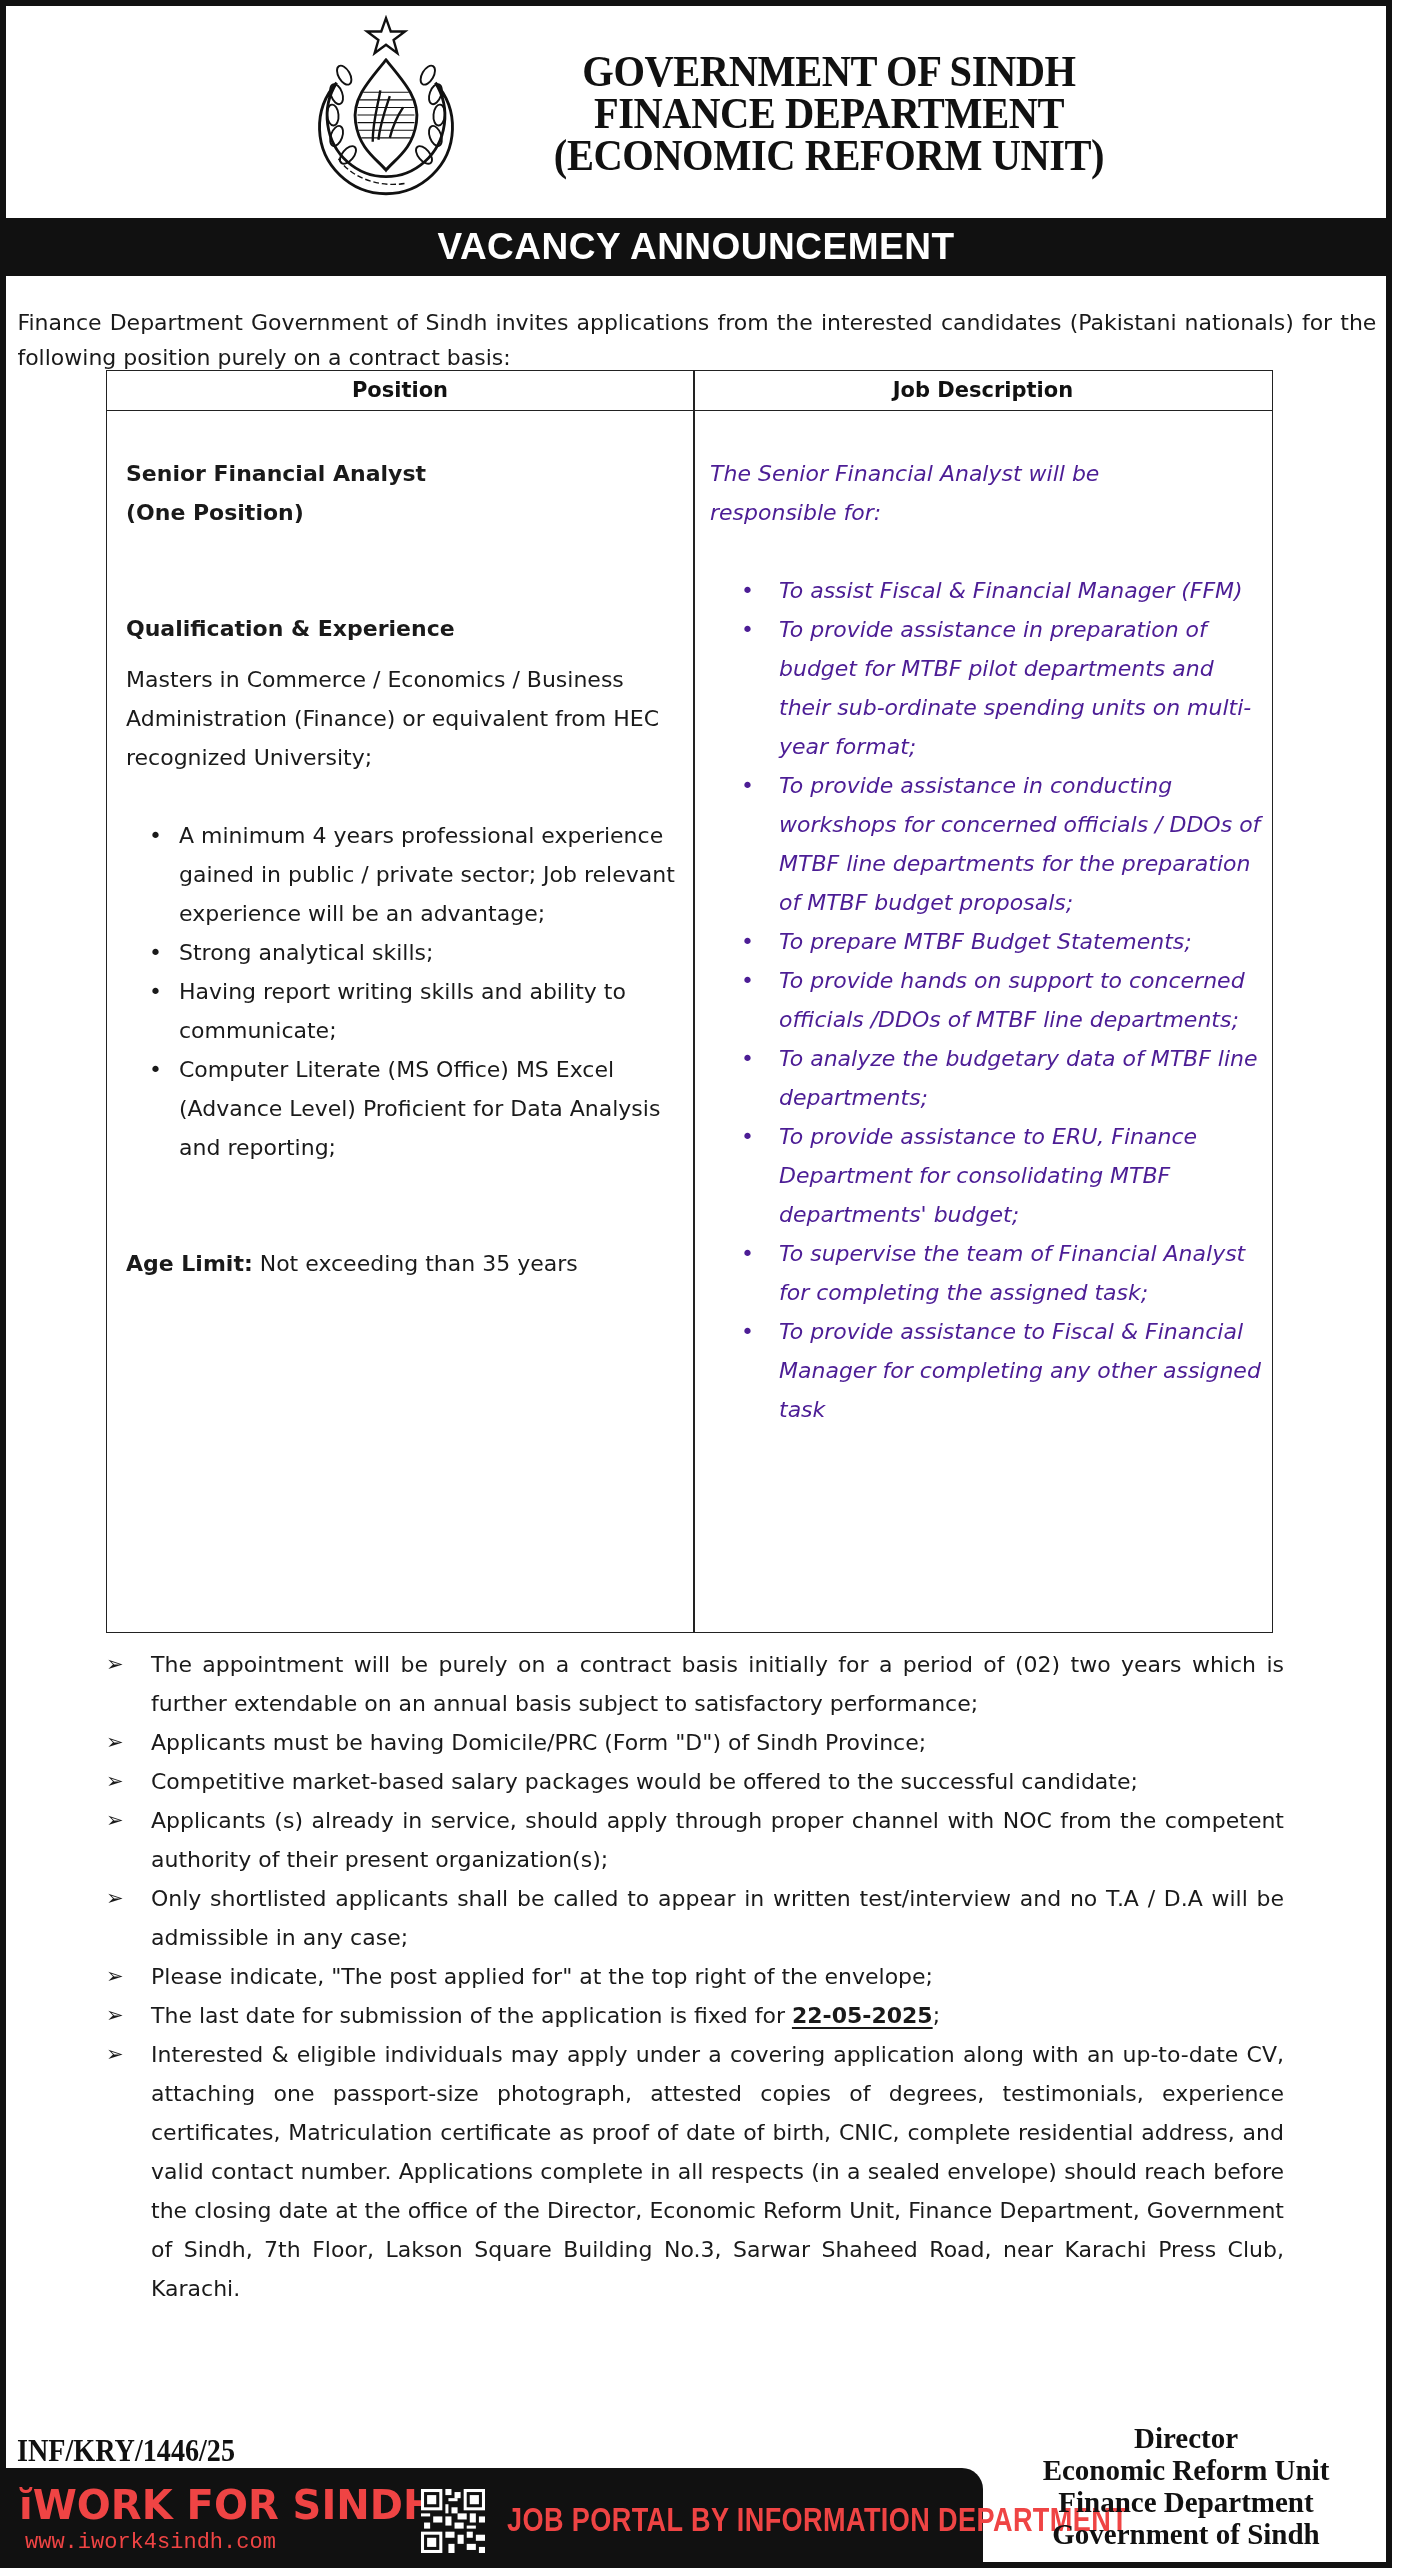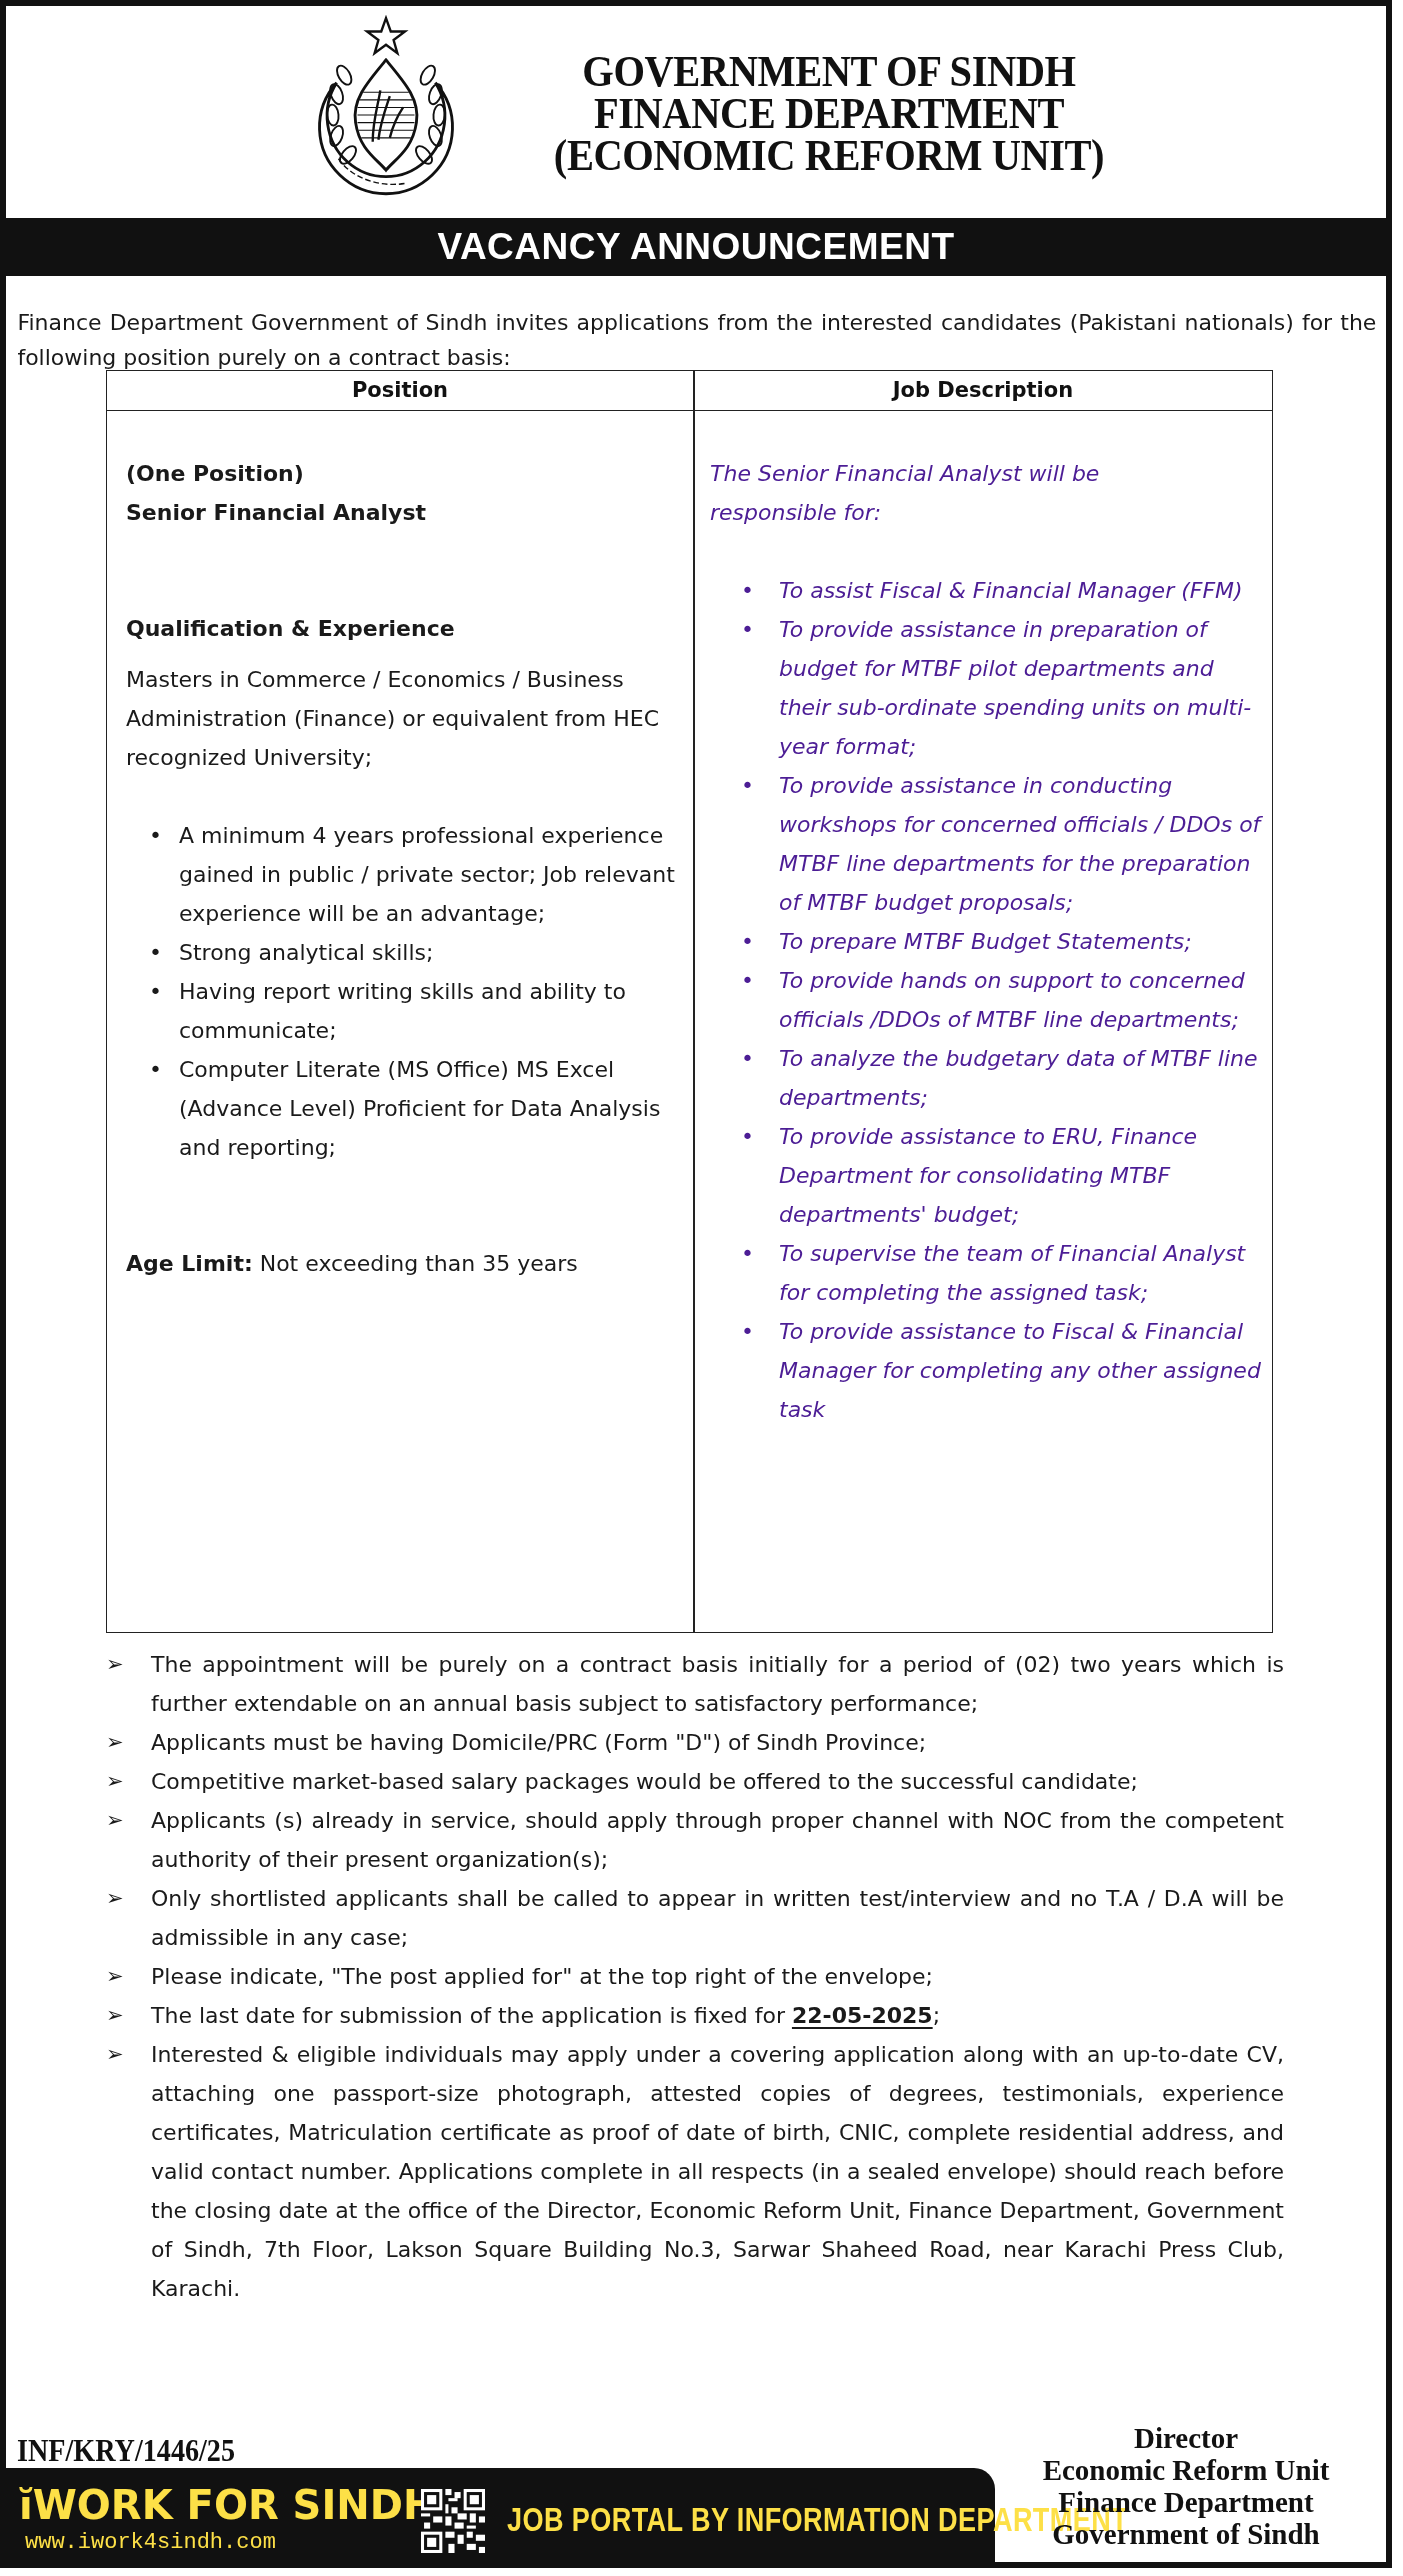--- a/index.html
+++ b/index.html
@@ -50,21 +50,21 @@
   .gi-title { margin-left:45px; font-weight:bold; text-decoration:underline; text-underline-offset:3.9px; font-size:23px; }
   .gi ul { list-style:none; margin:0; padding:0; }
   .gi li { position:relative; padding-left:45px; text-align:justify; }
   .gi li .arrow { position:absolute; left:0; top:0; font-size:21px; }
   .deadline { font-weight:bold; text-decoration:underline; text-underline-offset:3.9px; }
 
   
   .ref-no { position:absolute; left:17.4px; top:2432px; font-family:"Liberation Serif", serif; font-weight:bold;
     font-size:32px; color:#111; transform:scaleX(0.88); transform-origin:left top; }
   .footer-bar { position:absolute; left:0; top:2468px; width:983px; height:100px; background:#111;
-    border-top-right-radius:21px; color:#fde047;padding-left:12px; }
+    border-top-right-radius:21px; color:#ef4444; }
   .brand { position:absolute; left:19px; top:13.5px; font-family:"DejaVu Sans", sans-serif; font-weight:bold;
     font-size:40px; letter-spacing:0px; white-space:nowrap; line-height:46px; }
   .brand-url { position:absolute; left:25px; top:62px; font-family:Liberation Mono, monospace; font-size:22px; }
   .qr { position:absolute; left:421px; top:21px; width:64px; height:64px; }
   .portal { position:absolute; left:507px; top:29px; font-family:"Liberation Sans", sans-serif; font-weight:bold;
     font-size:33px; line-height:46px; white-space:nowrap; transform:scaleX(0.82); transform-origin:left top; letter-spacing:0.5px; }
   .signature { position:absolute; left:1003px; top:2422px; width:366px; text-align:center;
     font-family:"Liberation Serif", serif; font-weight:bold; font-size:29px; line-height:32px; color:#111; }
 </style>
 </head>
@@ -112,22 +112,22 @@
 <div class="intro">Finance Department Government of Sindh invites applications from the interested candidates (Pakistani nationals) for the following position purely on a contract basis:</div>
 
 <div class="jobs-table">
   <div class="col-divider"></div>
   <div class="thead">
     <div class="h-pos">Position</div>
     <div class="h-job">Job Description</div>
   </div>
 
   <div class="cell-left">
+    <div class="b">Senior Financial Analyst</div>
     <div class="b">(One Position)</div>
-    <div class="b">Senior Financial Analyst</div>
     <div class="gap-xl"></div>
     <div class="b">Qualification &amp; Experience</div>
     <div class="gap-s"></div>
     <div style="width:540px;">Masters in Commerce / Economics / Business Administration (Finance) or equivalent from HEC recognized University;</div>
     <div class="gap-l"></div>
     <ul class="bul">
       <li><span class="dot">•</span><span>A minimum 4 years professional experience gained in public / private sector; Job relevant experience will be an advantage;</span></li>
       <li><span class="dot">•</span><span>Strong analytical skills;</span></li>
       <li><span class="dot">•</span><span>Having report writing skills and ability to communicate;</span></li>
       <li><span class="dot">•</span><span>Computer Literate (MS Office) MS Excel (Advance Level) Proficient for Data Analysis and reporting;</span></li>

